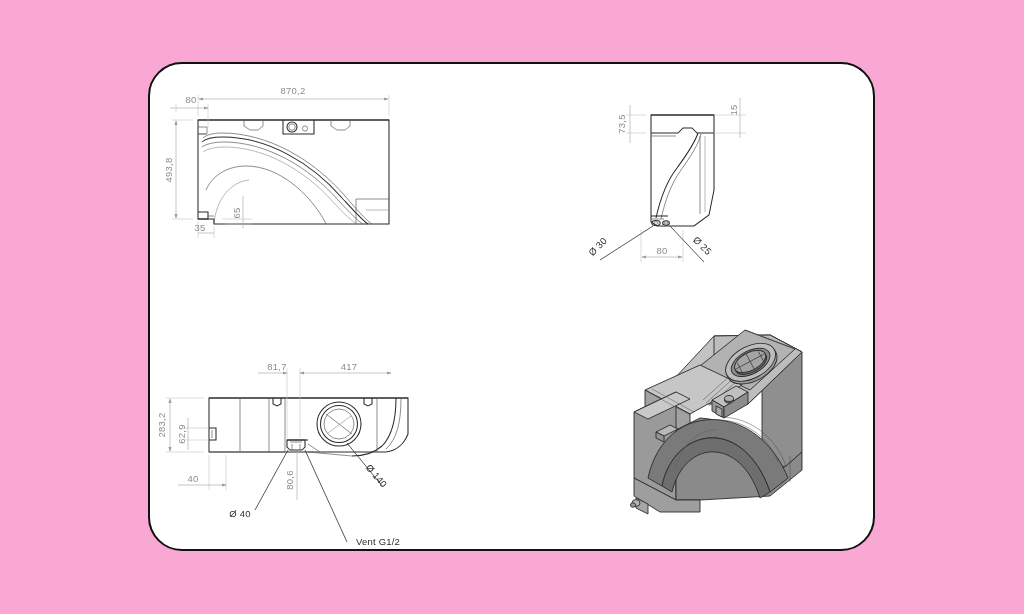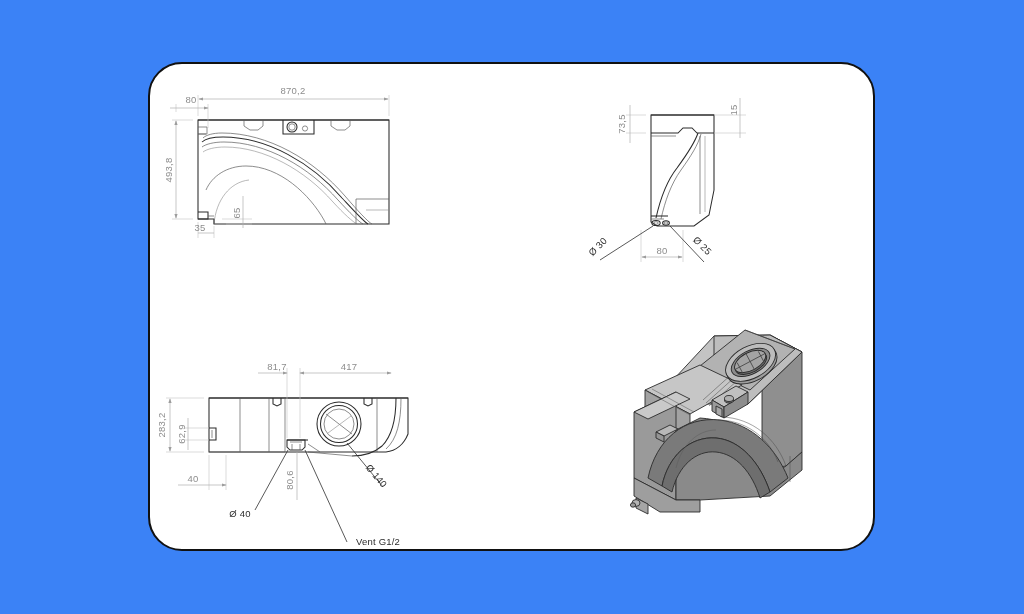--- a/index.html
+++ b/index.html
@@ -8,21 +8,21 @@
     background: #f7f5f3;
     width: 1024px;
     height: 614px;
     overflow: hidden;
     font-family: "Liberation Sans", sans-serif;
   }
   #sheet {
     position: relative;
     width: 1024px;
     height: 614px;
-    background: #3b82f6;
+    background: #f9a8d4;
     text-decoration: underline;
   }
   #frame {
     position: absolute;
     left: 148px;
     top: 62px;
     width: 727px;
     height: 489px;
     background: #ffffff;
     border: 2.5px solid #111111;

